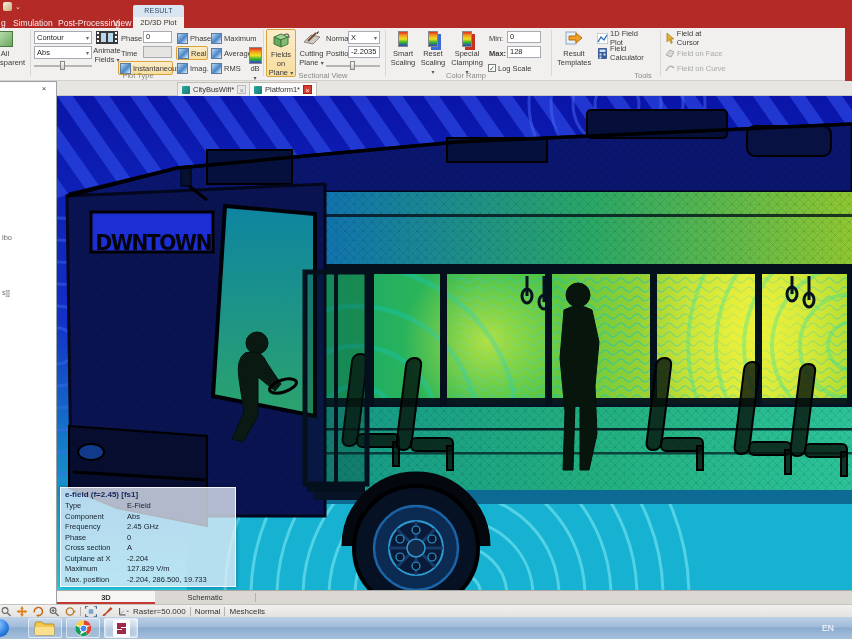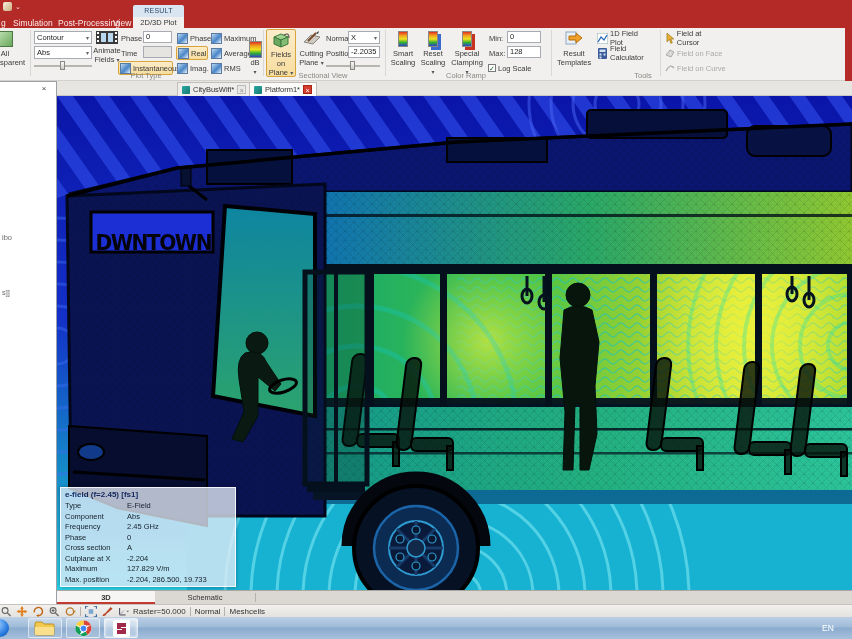--- a/index.html
+++ b/index.html
@@ -167,25 +167,25 @@
         <span>Maximum</span>
     </div>
     <div class="sm-btn" style="left:210px;top:18px;width:38px;justify-content:space-between;">
       <span class="mini ic-field"></span>
         <span>Average</span>
     </div>
     <div class="sm-btn" style="left:210px;top:33px;width:38px;">
       <span class="mini ic-field"></span>
         <span>RMS</span>
     </div>
-    <div class="big-btn caret-after" style="left:248px;width:14px;padding-top:12px;">
+    <div class="big-btn caret-after" style="left:248px;width:14px;padding-top:18px;">
       <span class="db-big"></span>
       <span>dB</span>
     </div>
-    <div class="grp-label" style="left:34px;width:224px;">Plot Type</div>
+    <div class="grp-label" style="left:26px;width:224px;">Plot Type</div>
     <div class="rsep" style="left:263px"></div>
 
     <div class="big-btn caret-after pressed" style="left:266px;width:30px;">
       <svg class="bicon" width="18" height="16" viewBox="0 0 18 16">
           <polygon points="2,5 9,2 16,5 9,8" fill="#9fd08f" stroke="#3f7a3f"></polygon>
           <polygon points="2,5 9,8 9,15 2,12" fill="#6aa85e" stroke="#3f7a3f"></polygon>
           <polygon points="16,5 9,8 9,15 16,12" fill="#83bc72" stroke="#3f7a3f"></polygon>
           <path d="M12,3 q5,-3 5,3" fill="none" stroke="#555" stroke-width="1.2"></path>
         </svg>
       <span>Fields on Plane</span>
@@ -216,21 +216,21 @@
     <div class="big-btn caret-after" style="left:419px;width:28px;">
       <span class="bicon mini ic-rainbow" style="width:10px;height:16px;box-shadow:3px 3px 0 #3a6ad0;"></span>
       <span>Reset Scaling</span>
     </div>
     <div class="big-btn caret-after" style="left:449px;width:36px;">
       <span class="bicon mini ic-rainbow" style="width:10px;height:16px;box-shadow:3px 3px 0 #c83020;"></span>
       <span>Special Clamping</span>
     </div>
     <span class="rtxt" style="left:489px;top:6px;">Min:</span>
     <div class="rinput" style="left:507px;top:3px;width:34px;">0</div>
-    <span class="rtxt" style="left:489px;top:21px;">Max:</span>
+    <span class="rtxt" style="left:489px;top:21px;font-weight:bold;">Max:</span>
     <div class="rinput" style="left:507px;top:18px;width:34px;">128</div>
     <div class="sm-btn" style="left:487px;top:33px;width:56px;">
       <span class="chk">✓</span>
       <span>Log Scale</span>
     </div>
     <div class="grp-label" style="left:389px;width:154px;">Color Ramp</div>
     <div class="rsep" style="left:551px"></div>
 
     <div class="big-btn" style="left:557px;width:34px;">
       <svg class="bicon" width="18" height="16" viewBox="0 0 18 16">

